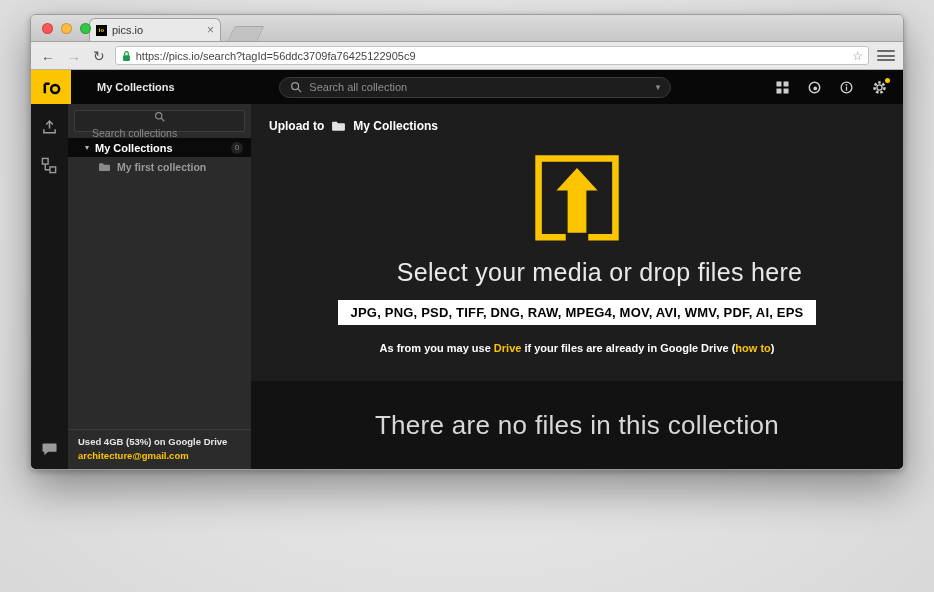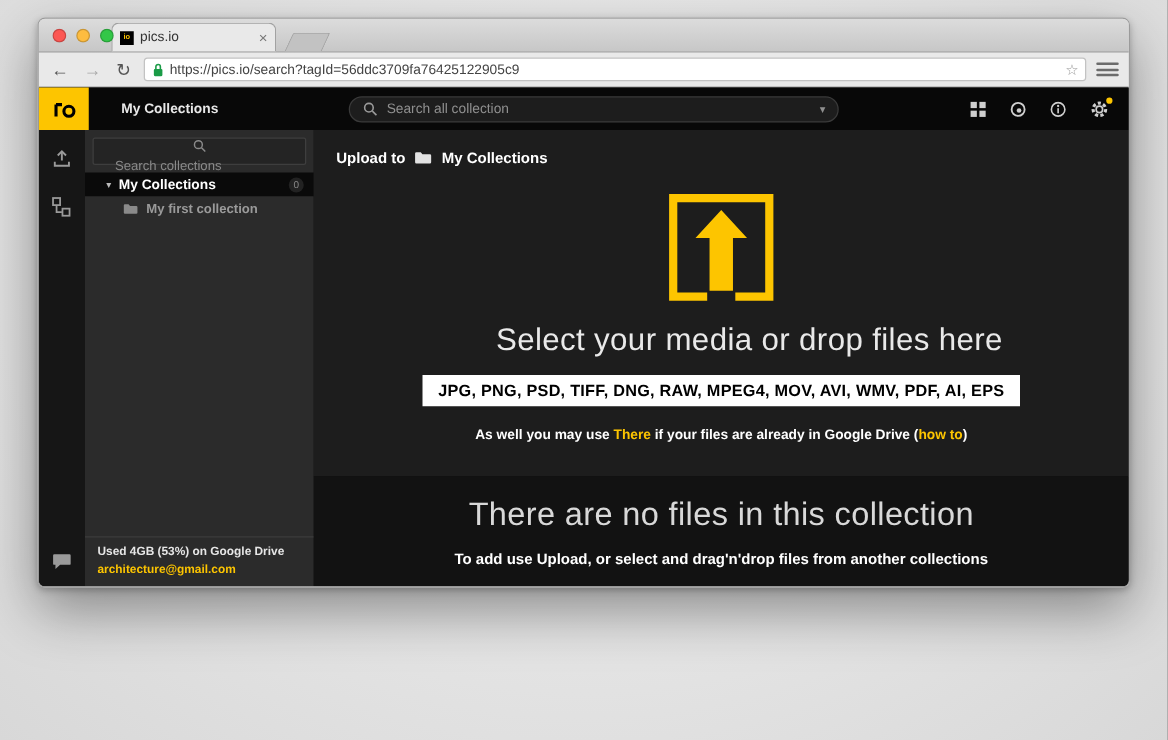--- a/index.html
+++ b/index.html
@@ -270,25 +270,24 @@
           </div>
           <div class="dz-center">
             <span>
               <svg viewBox="0 0 96 96" width="90" height="90">
                 <path d="M36 91 H7 V7 H89 V91 H60" fill="none" stroke="#fdc500" stroke-width="7"></path>
                 <path d="M48 17 L70 41 H58 V86 H38 V41 H26 Z" fill="#fdc500"></path>
               </svg>
             </span>
             <div class="dz-title">Select your media or drop files here</div>
             <div class="formats-bar">JPG, PNG, PSD, TIFF, DNG, RAW, MPEG4, MOV, AVI, WMV, PDF, AI, EPS</div>
-            <div class="sync-note"><span>As well you may use </span><span class="link">There</span><span> if your files are already in Google Drive (</span><span class="link">how to</span><span>)</span></div>
+            <div class="sync-note"><span>As from you may use </span><span class="link">Drive</span><span> if your files are already in Google Drive (</span><span class="link">how to</span><span>)</span></div>
           </div>
         </div>
 
         <div class="empty">
           <div class="empty-title">There are no files in this collection</div>
-          <div class="empty-subtitle">To add use Upload, or select and drag'n'drop files from another collections</div>
         </div>
 
       </div>
     </div>
   </div>
 </div>
 
 </body></html>

